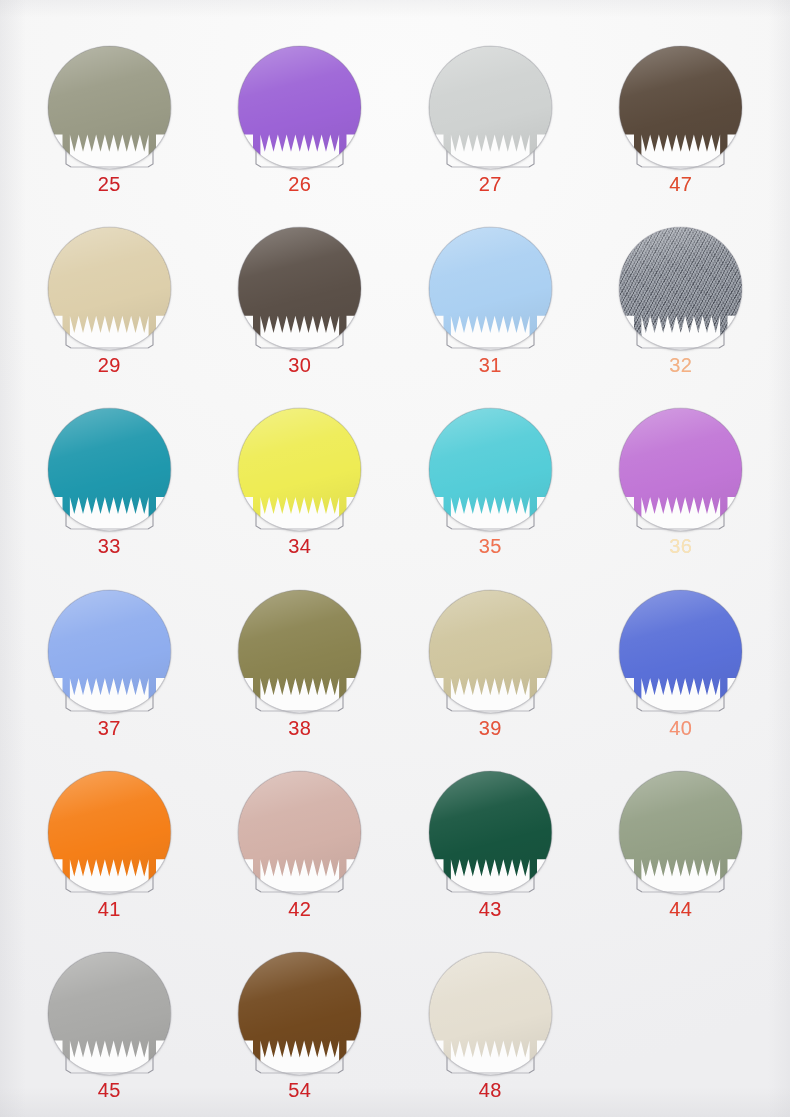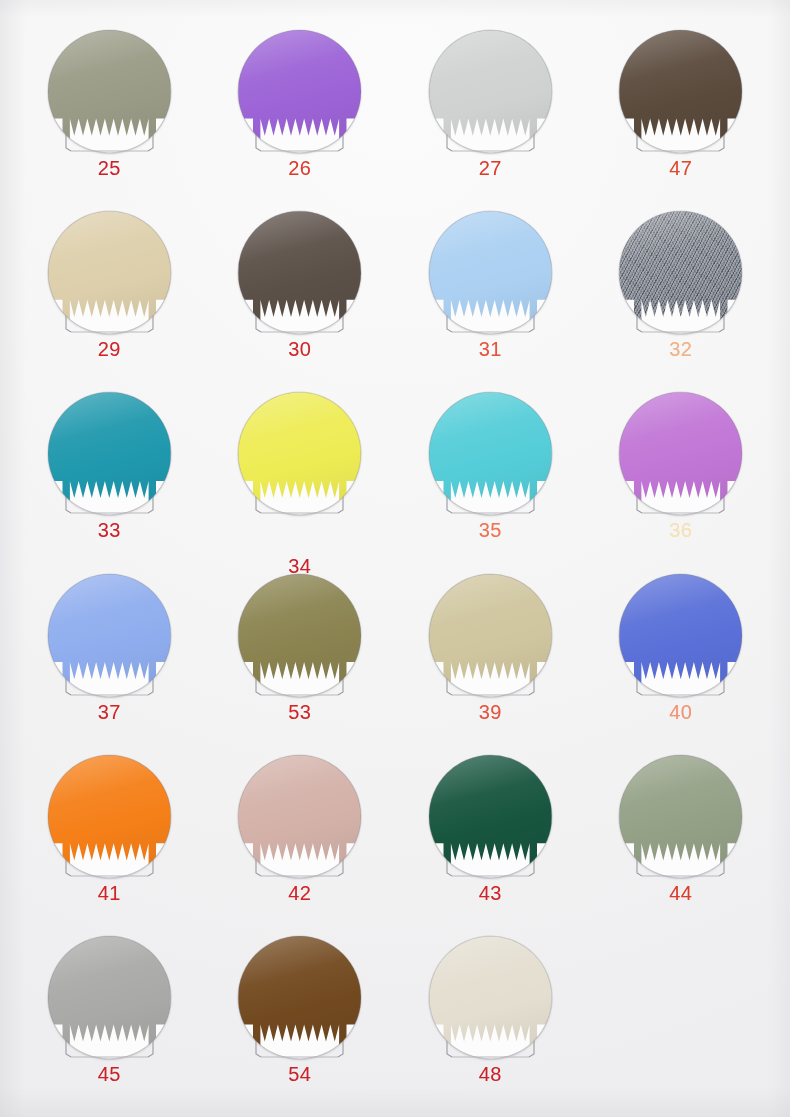--- a/index.html
+++ b/index.html
@@ -26,21 +26,21 @@
   #grid{
     position:absolute;inset:0;
     display:grid;
     grid-template-columns:repeat(4,1fr);
     grid-template-rows:repeat(6,1fr);
     padding:22px 14px 8px 14px;
     box-sizing:border-box;
   }
   .cell{position:relative;}
   .swatch{
-    position:absolute;left:50%;top:8px;
+    position:absolute;left:50%;top:24px;
     width:123px;height:123px;margin-left:-61.5px;
   }
   
   .disc{
     position:absolute;inset:0;border-radius:50%;
     background:#fcfcfc;
     box-shadow:0 1px 2px rgba(120,120,128,.33), 0 0 0 .5px rgba(150,150,158,.30);
   }
   
   .legs{position:absolute;left:0;top:0;width:123px;height:123px;overflow:hidden;}
@@ -292,21 +292,21 @@
             </svg>
           </div>
           <div class="fabric">
             <div class="fab-inner" style="--pink: polygon(0% 0%, 100% 0%, 100% 72%, 88% 72%, 88% 100%, 82% 100%, 82% 72%, 82.00% 72%, 78.44% 86%, 74.89% 72%, 71.33% 86%, 67.78% 72%, 64.22% 86%, 60.67% 72%, 57.11% 86%, 53.56% 72%, 50.00% 86%, 46.44% 72%, 42.89% 86%, 39.33% 72%, 35.78% 86%, 32.22% 72%, 28.67% 86%, 25.11% 72%, 21.56% 86%, 18% 72%, 18% 100%, 12% 100%, 12% 72%, 0% 72%);">
               <div class="fab-color" style="background: rgb(238, 236, 84);"></div>
               <div class="weave"></div>
               <div class="sheen"></div>
             </div>
           </div>
           <div class="rim"></div>
-          <div class="label" style="color: rgb(207, 32, 38); margin-top: 36px;">34</div>
+          <div class="label" style="color: rgb(207, 32, 38);">34</div>
         </div>
       </div>
       <div class="cell">
         <div class="swatch" title="turquoise">
           <div class="disc"></div>
           <div class="legs">
             <svg width="123" height="123" viewBox="0 0 123 123">
               <path d="M18 86 L18 118 L23 121" fill="none" stroke="#9a9aa2" stroke-width="1.1"></path>
               <path d="M105 86 L105 118 L100 121" fill="none" stroke="#9a9aa2" stroke-width="1.1"></path>
               <path d="M23 121 L100 121" fill="none" stroke="#b9b9bf" stroke-width="1"></path>
@@ -376,21 +376,21 @@
             </svg>
           </div>
           <div class="fabric">
             <div class="fab-inner" style="--pink: polygon(0% 0%, 100% 0%, 100% 72%, 88% 72%, 88% 100%, 82% 100%, 82% 72%, 82.00% 72%, 78.44% 86%, 74.89% 72%, 71.33% 86%, 67.78% 72%, 64.22% 86%, 60.67% 72%, 57.11% 86%, 53.56% 72%, 50.00% 86%, 46.44% 72%, 42.89% 86%, 39.33% 72%, 35.78% 86%, 32.22% 72%, 28.67% 86%, 25.11% 72%, 21.56% 86%, 18% 72%, 18% 100%, 12% 100%, 12% 72%, 0% 72%);">
               <div class="fab-color" style="background: rgb(138, 131, 80);"></div>
               <div class="weave"></div>
               <div class="sheen"></div>
             </div>
           </div>
           <div class="rim"></div>
-          <div class="label" style="color: rgb(213, 35, 37);">53</div>
+          <div class="label" style="color: rgb(213, 35, 37);">38</div>
         </div>
       </div>
       <div class="cell">
         <div class="swatch" title="light-khaki">
           <div class="disc"></div>
           <div class="legs">
             <svg width="123" height="123" viewBox="0 0 123 123">
               <path d="M18 86 L18 118 L23 121" fill="none" stroke="#9a9aa2" stroke-width="1.1"></path>
               <path d="M105 86 L105 118 L100 121" fill="none" stroke="#9a9aa2" stroke-width="1.1"></path>
               <path d="M23 121 L100 121" fill="none" stroke="#b9b9bf" stroke-width="1"></path>

